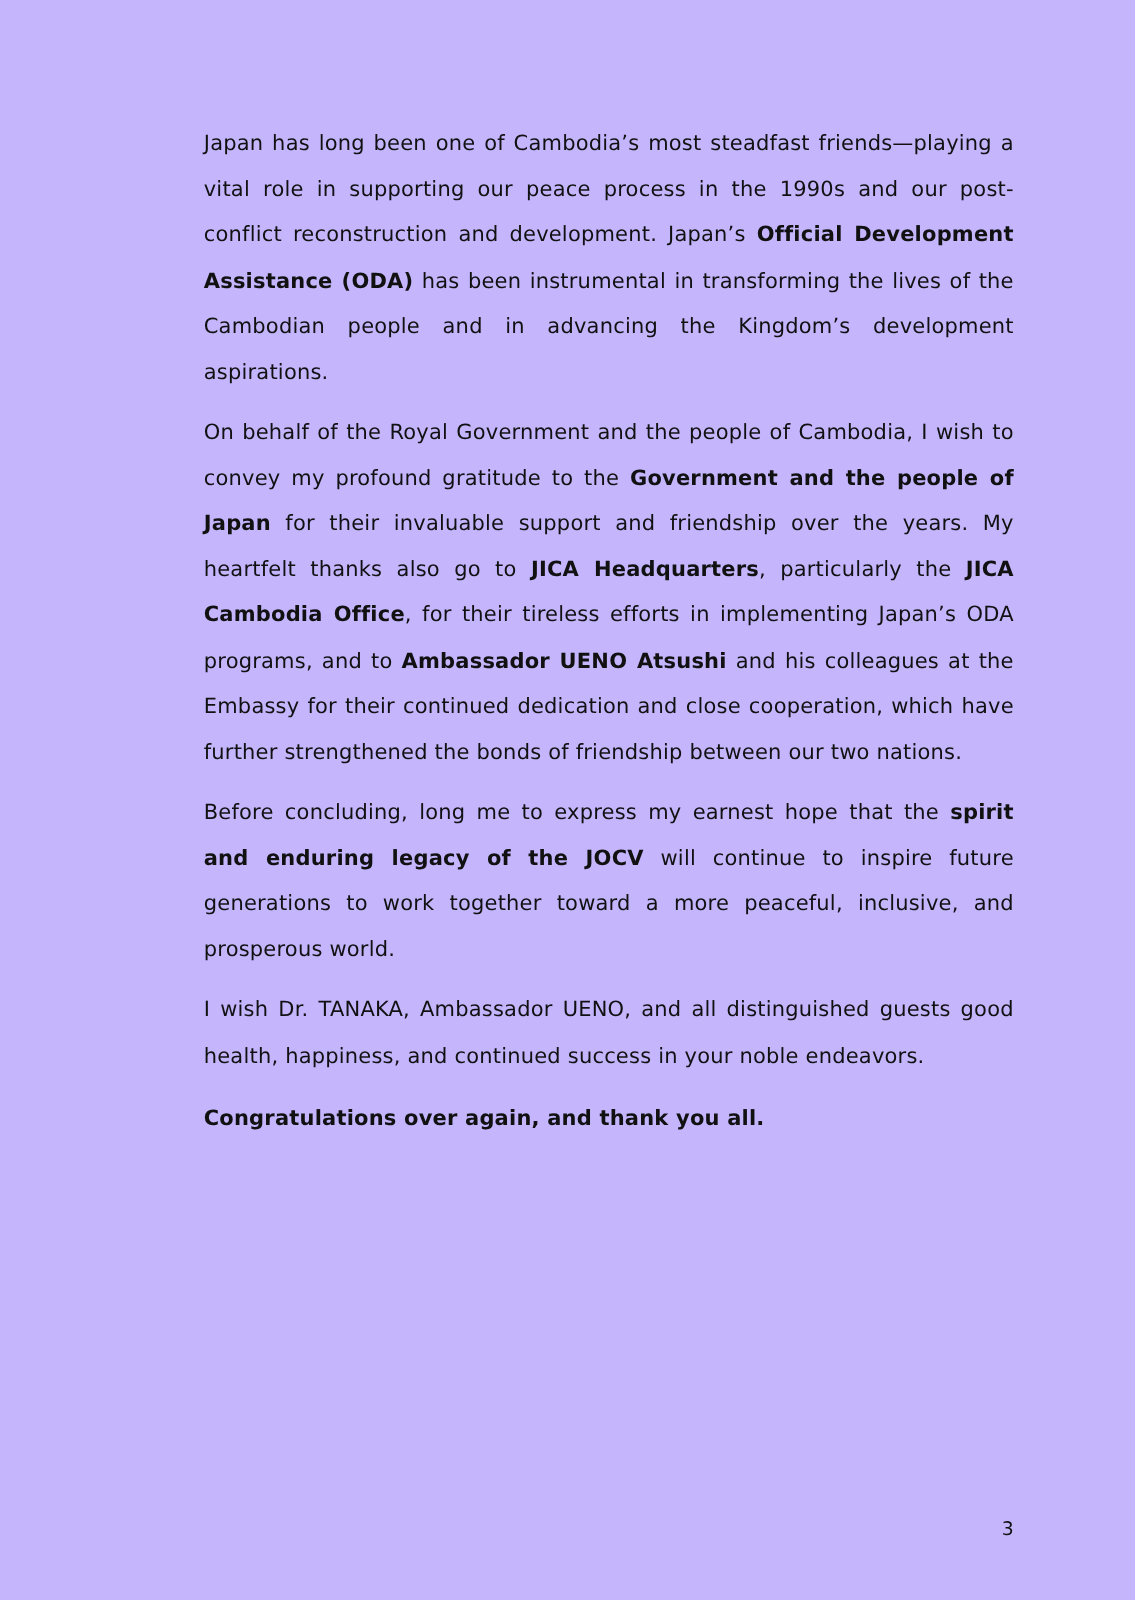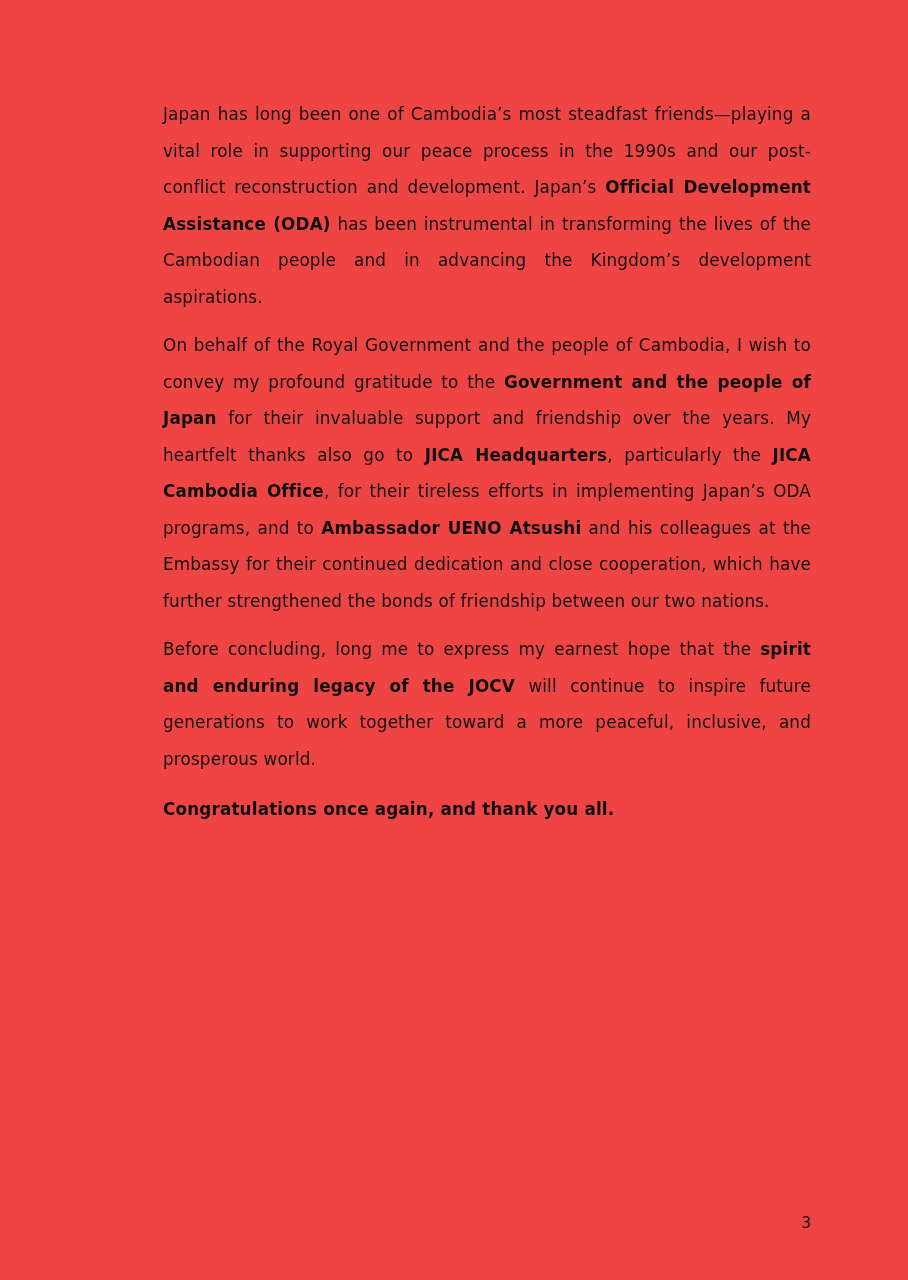--- a/index.html
+++ b/index.html
@@ -7,21 +7,21 @@
     padding: 0;
     background: #ffffff;
   }
   body {
     font-family: "DejaVu Sans", sans-serif;
   }
   .page {
     position: relative;
     width: 908px;
     height: 1280px;
-    background: #ef4444;
+    background: #c4b5fd;
     margin: 0 auto;
     overflow: hidden;
   }
   .content {
     position: absolute;
     left: 163px;
     top: 96px;
     width: 648px;
   }
   .para {
@@ -66,22 +66,25 @@
     </p>
 
     <p class="para">
       <span>On behalf of the Royal Government and the people of Cambodia, I wish to convey my profound gratitude to the </span><b>Government and the people of Japan</b><span> for their invaluable support and friendship over the years. My heartfelt thanks also go to </span><b>JICA Headquarters</b><span>, particularly the </span><b>JICA Cambodia Office</b><span>, for their tireless efforts in implementing Japan’s ODA programs, and to </span><b>Ambassador UENO Atsushi</b><span> and his colleagues at the Embassy for their continued dedication and close cooperation, which have further strengthened the bonds of friendship between our two nations.</span>
     </p>
 
     <p class="para">
       <span>Before concluding, long me to express my earnest hope that the </span><b>spirit and enduring legacy of the JOCV</b><span> will continue to inspire future generations to work together toward a more peaceful, inclusive, and prosperous world.</span>
     </p>
 
+    <p class="para">
+      <span>I wish Dr. TANAKA, Ambassador UENO, and all distinguished guests good health, happiness, and continued success in your noble endeavors.</span>
+    </p>
 
     <p class="para para-bold spacer-closing">
-      <span>Congratulations once again, and thank you all.</span>
+      <span>Congratulations over again, and thank you all.</span>
     </p>
 
   </div>
 
   <div class="page-number">3</div>
 
 </div>
 
 </body></html>

